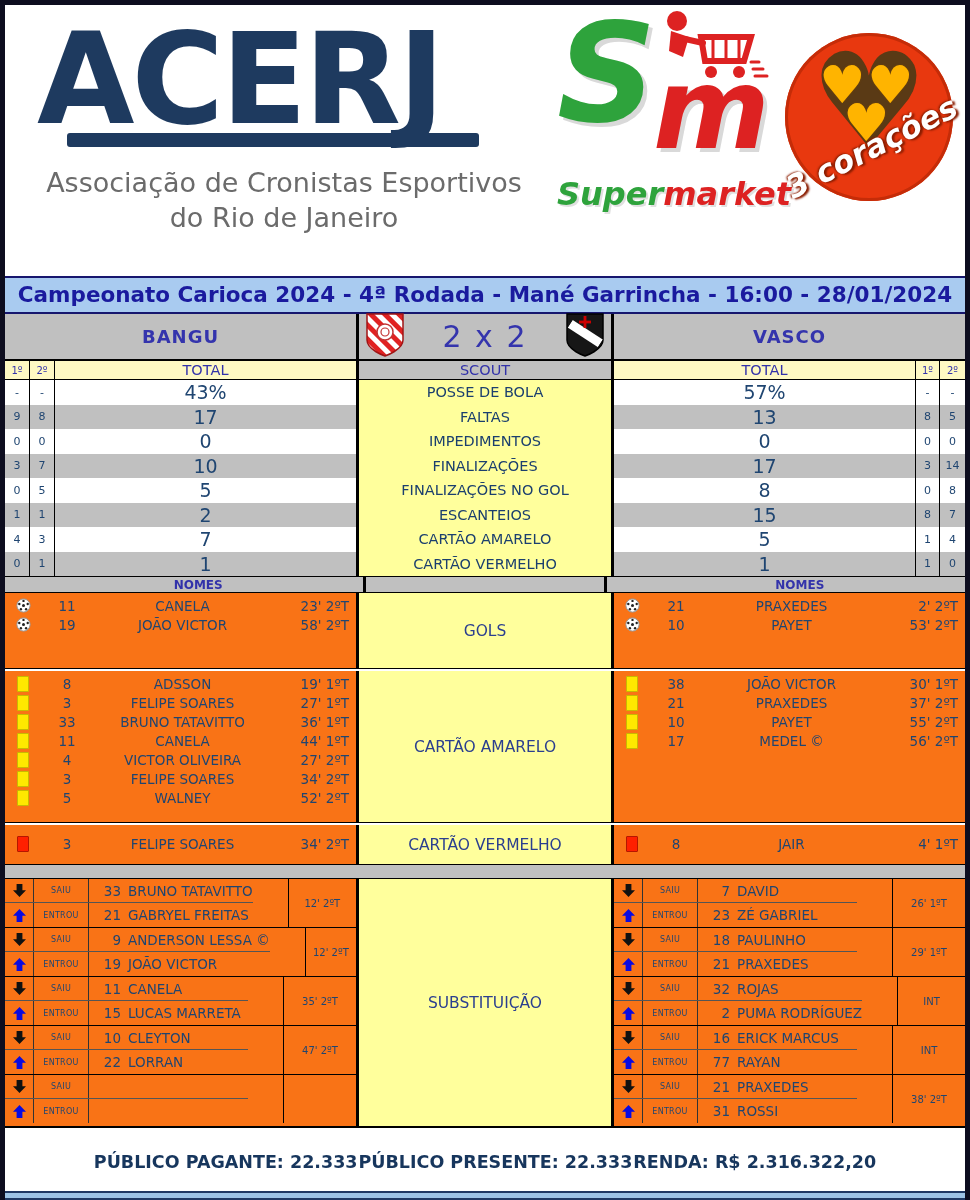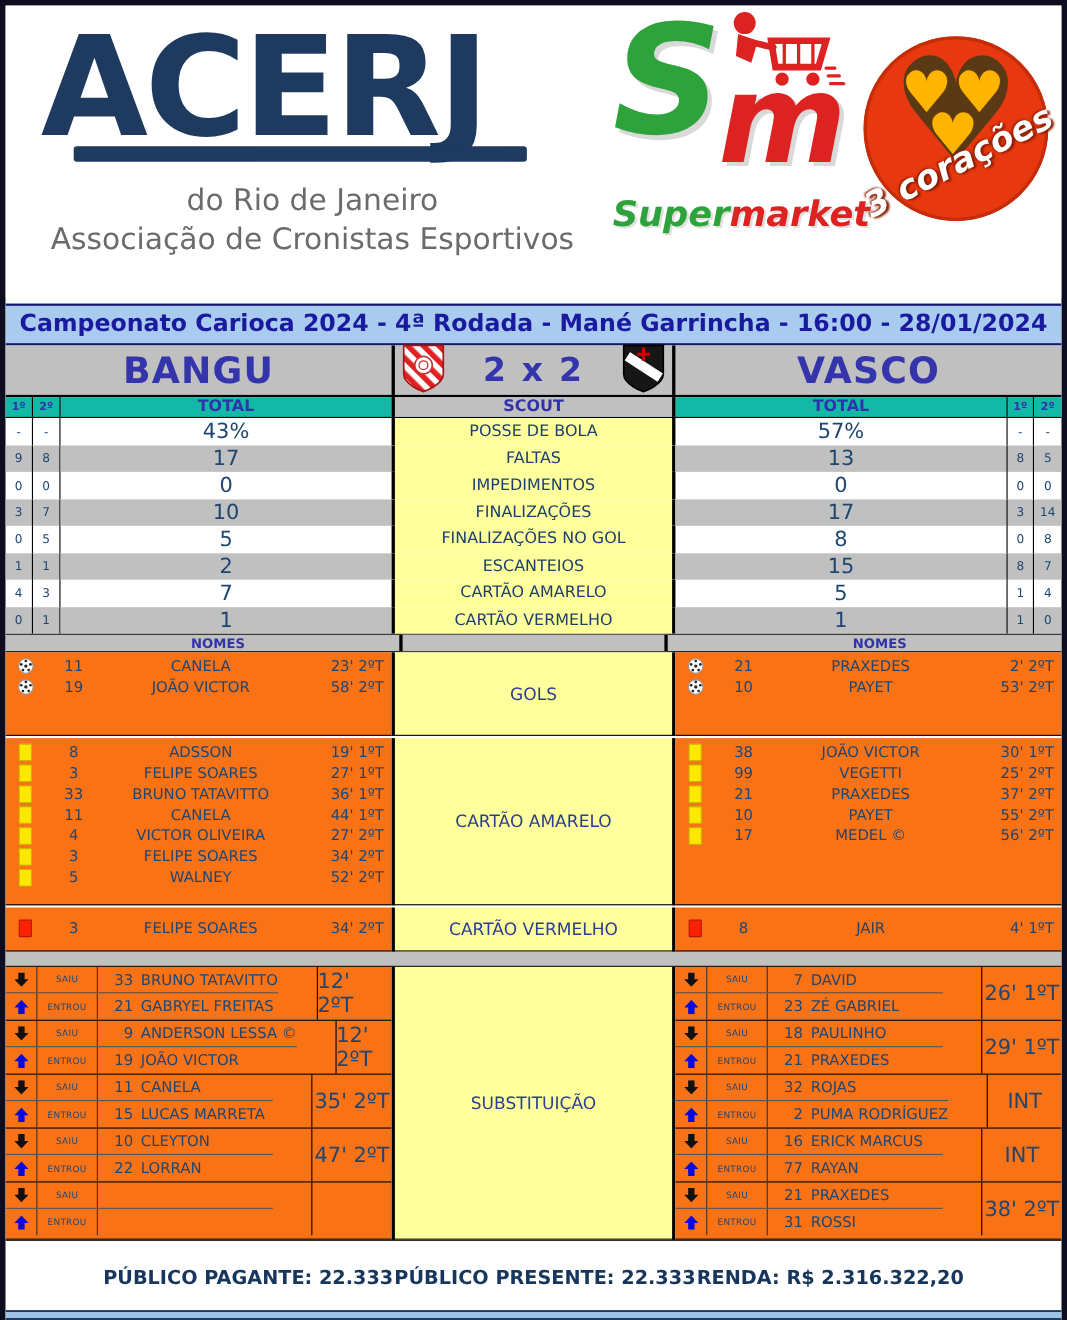--- a/index.html
+++ b/index.html
@@ -37,26 +37,26 @@
         border-top:2px solid #16166e; border-bottom:2px solid #16166e;
         text-align:center; font-weight:bold; font-size:21.5px; line-height:34px;
         color:#1a1a9e; white-space:nowrap;}
   
   .r3{display:flex; width:100%; box-sizing:border-box;}
   .side{width:351px; box-sizing:border-box;}
   .mid{width:258px; box-sizing:border-box; border-left:3px solid #000; border-right:3px solid #000;}
   
   .score-row{height:47px; background:#c0c0c0; border-bottom:2px solid #000;}
   .team-name{display:flex; align-items:center; justify-content:center;
-        font-weight:bold; font-size:33px; color:#3434ad; letter-spacing:1px;}
+        font-weight:bold; font-size:18px; color:#3434ad; letter-spacing:1px;}
   .score-mid{display:flex; align-items:center; justify-content:space-between; padding:0 6px;}
-  .score-text{font-weight:bold; font-size:30px; color:#3434ad; letter-spacing:2px;}
-  
-  .stat-header{height:19px; background:#14b8a6; border-bottom:1.5px solid #000;
-        font-weight:bold; color:#3232aa;}
+  .score-text{font-weight:normal; font-size:30px; color:#3434ad; letter-spacing:2px;}
+  
+  .stat-header{height:19px; background:#fef9c3; border-bottom:1.5px solid #000;
+        font-weight:normal; color:#3232aa;}
   .stat-header .cell{display:flex; align-items:center; justify-content:center;}
   .stat-header .p{font-size:10px;}
   .stat-header .total{font-size:14.5px;}
   .stat-header .mid{font-size:14.5px; background:#c0c0c0;}
   .cell{display:flex; align-items:center; justify-content:center; box-sizing:border-box;}
   .p{width:25px;} .total{flex:1;}
   .br1{border-right:1px solid #000;} .br2{border-right:1.5px solid #000;} .bl2{border-left:1.5px solid #000;}
   .stat-row{display:flex; height:24.5px;}
   .stat-row .p{font-size:11px; color:#1f4571;}
   .stat-row .total{font-size:19px; color:#1f4571;}
@@ -95,41 +95,41 @@
   .sub-lines{flex:1; display:flex; flex-direction:column;}
   .sub-line{display:flex; align-items:center; height:24px; box-sizing:border-box; white-space:nowrap;}
   .sub-line.out{border-bottom:1px solid #555;}
   .sl-arrow{width:28px; align-self:stretch; display:flex; align-items:center; justify-content:center;
         border-right:1px solid #333;}
   .sl-label{width:54px; align-self:stretch; display:flex; align-items:center; justify-content:center;
         font-size:8px; color:#1f4571; border-right:1px solid #333; letter-spacing:.3px;}
   .sl-num{width:32px; text-align:right; padding-right:7px; font-size:13.5px; color:#1f4571;}
   .sl-name{flex:1; text-align:left; font-size:13.5px; color:#1f4571;}
   .sub-time{width:72px; border-left:1.5px solid #000; display:flex; align-items:center;
-        justify-content:center; font-size:19px; color:#1f4571;margin-left:35px;}
+        justify-content:center; font-size:10px; color:#1f4571;margin-left:35px;}
   
   .footer{border-top:1.5px solid #000; height:68px; display:flex; flex-direction:row;
         align-items:center; justify-content:center; gap:1px;}
   .footer div{font-weight:bold; font-size:17.5px; color:#17365d; line-height:22px;}
   .bottom-stripe{position:absolute; left:0; right:0; bottom:0; height:9px;
         background:linear-gradient(to bottom,#1f3864 0 2px,#9dc3e6 2px 7px,#1f3864 7px 9px);}
 </style>
 </head>
 <body>
 
 <div class="sheet">
 
   <div class="logo-header">
     <div class="acerj">
       <svg width="515" height="150" viewBox="0 0 515 150">
         <text x="10" y="112" font-weight="bold" font-size="126" fill="#1e3a5f" letter-spacing="-3">ACERJ</text>
         <rect x="40" y="122" width="412" height="14" rx="3" fill="#1e3a5f"></rect>
       </svg>
+      <div class="acerj-sub">Associação de Cronistas Esportivos</div>
       <div class="acerj-sub">do Rio de Janeiro</div>
-      <div class="acerj-sub">Associação de Cronistas Esportivos</div>
     </div>
 
     <div class="sm-logo">
       <span class="sm-s">S</span>
       <span class="sm-m">m</span>
       <span class="sm-cart">
         <svg width="116" height="74" viewBox="0 0 116 74">
           <circle cx="22" cy="12" r="10" fill="#dd2222"></circle>
           <path d="M16 22 L34 28 L28 48 L14 42 Z" fill="#dd2222"></path>
           <path d="M30 30 L48 34" stroke="#dd2222" stroke-width="6" stroke-linecap="round"></path>
@@ -434,28 +434,20 @@
     <div class="side plist" id="yellow-away">
   <div class="prow">
     <span class="pr-icon">
             <span class="card card-y"></span>
           </span>
     <span class="pr-num">38</span>
     <span class="pr-name">JOÃO VICTOR</span>
     <span class="pr-time">30' 1ºT</span>
   </div>
 
-  <div class="prow">
-    <span class="pr-icon">
-            <span class="card card-y"></span>
-          </span>
-    <span class="pr-num">99</span>
-    <span class="pr-name">VEGETTI</span>
-    <span class="pr-time">25' 2ºT</span>
-  </div>
 
   <div class="prow">
     <span class="pr-icon">
             <span class="card card-y"></span>
           </span>
     <span class="pr-num">21</span>
     <span class="pr-name">PRAXEDES</span>
     <span class="pr-time">37' 2ºT</span>
   </div>
 

